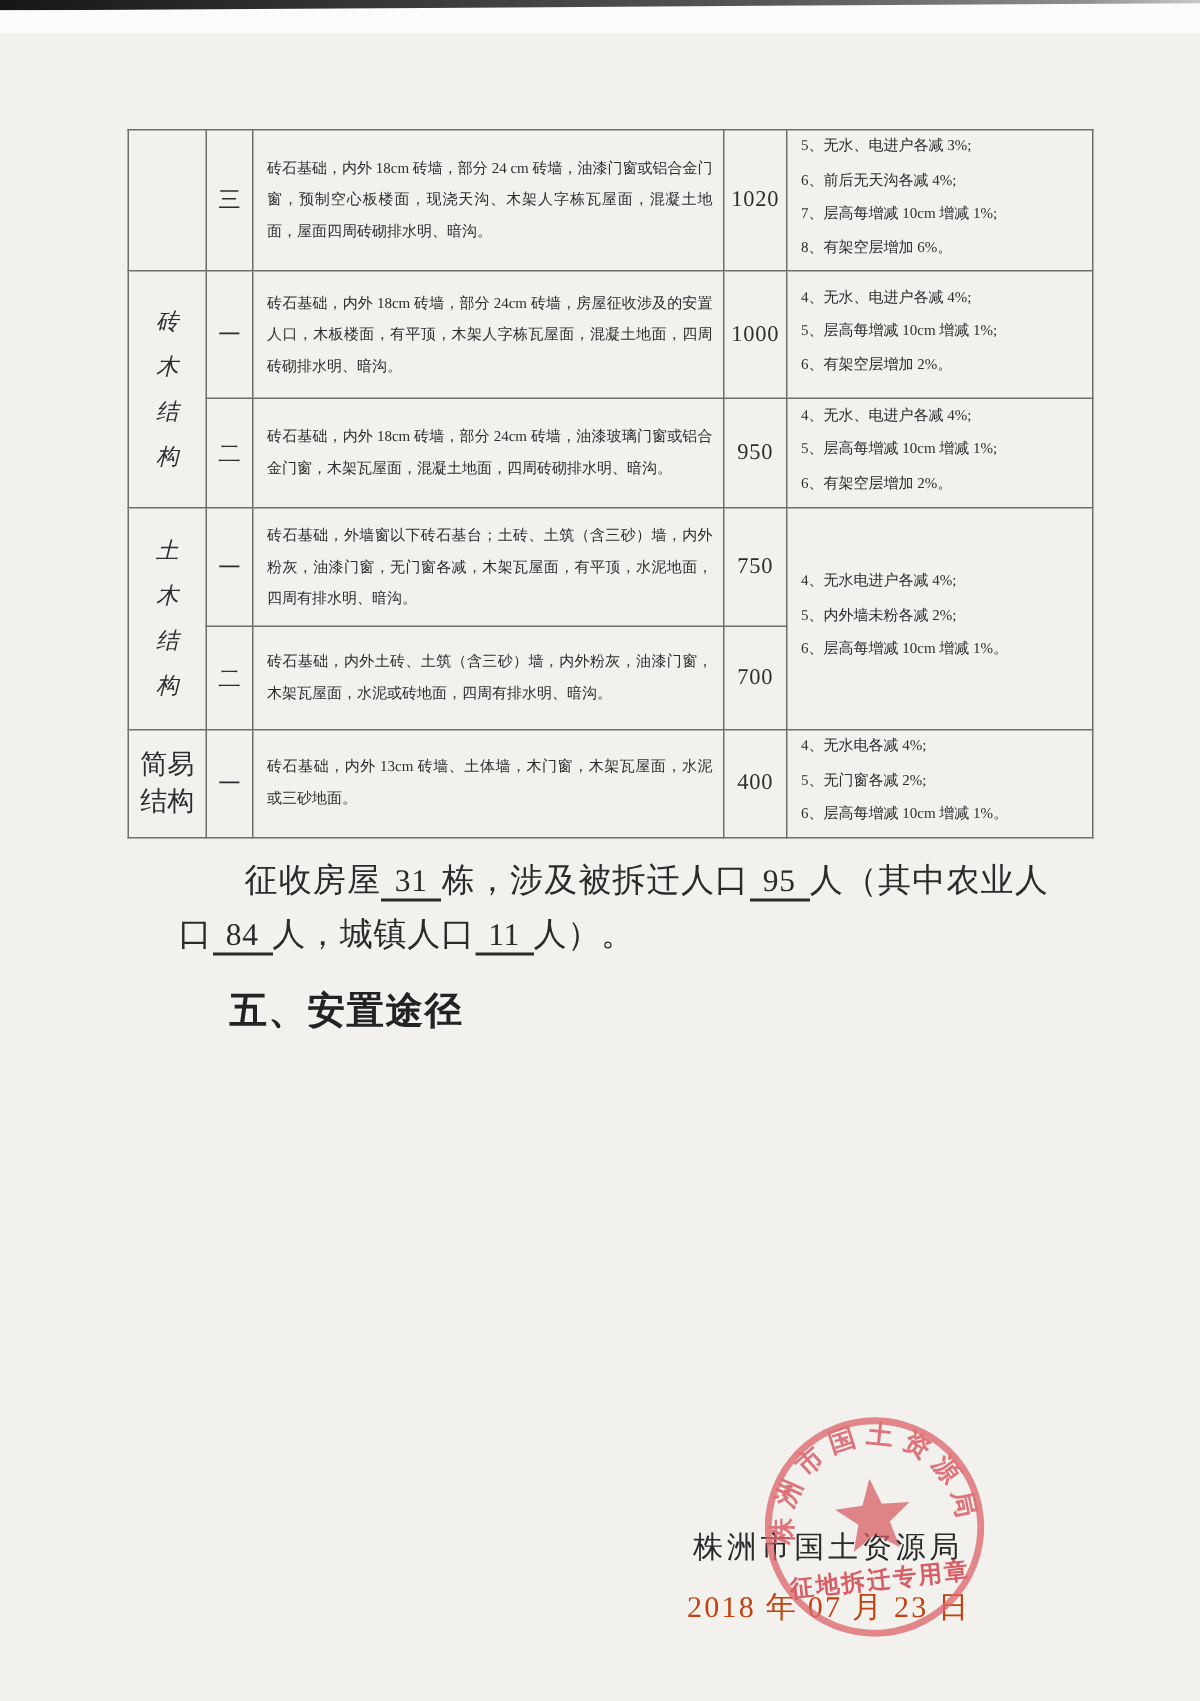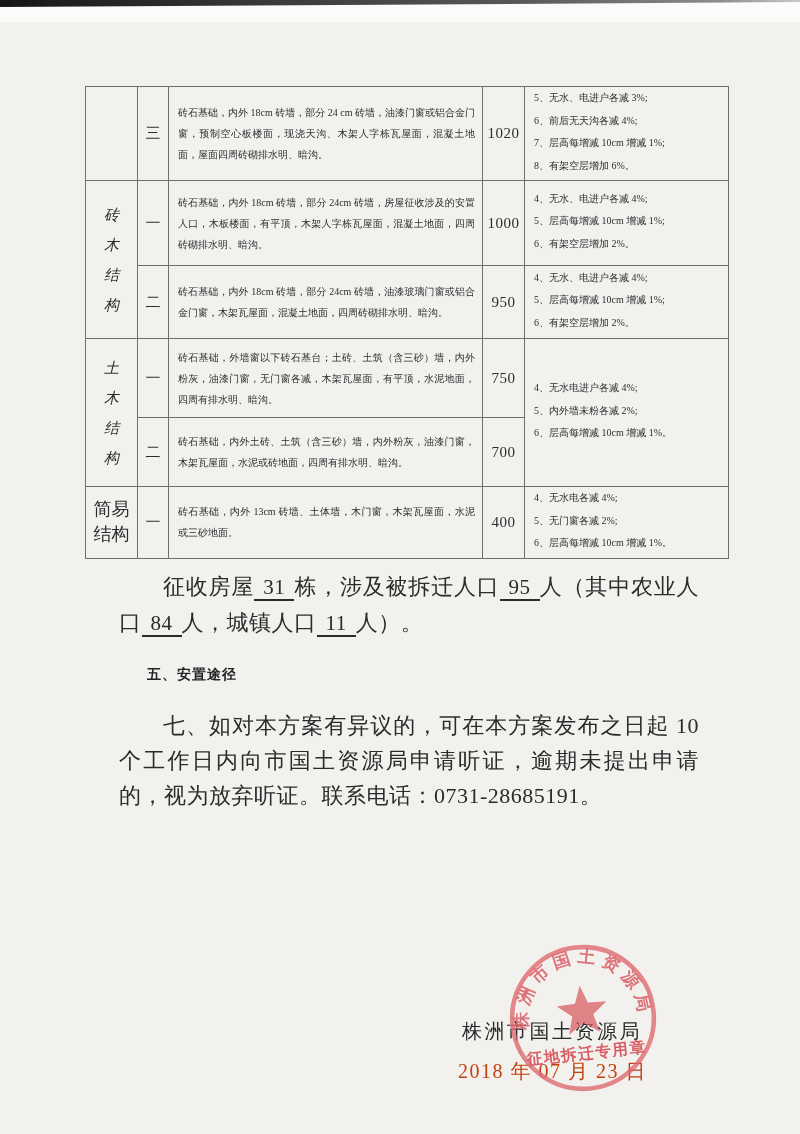--- a/index.html
+++ b/index.html
@@ -37,21 +37,21 @@
   
   .textflow{
     position:absolute;left:103px;top:553px;width:612px;
   }
   .para{
     font-size:22px;line-height:35px;margin:16px;
     text-align:justify;text-justify:inter-character;
     text-indent:2em;letter-spacing:.5px;color:#2b2b2c;
   }
   .heading{
-    font-size:14px;line-height:35px;margin:16px;font-weight:bold;
+    font-size:25px;line-height:35px;margin:0;font-weight:bold;
     text-indent:2em;letter-spacing:1px;color:#222324;
   }
   .blank-num{
     border-bottom:2px solid #2b2b2c;
     padding:0 9px;font-size:21px;
   }
   
   .sig-org{position:absolute;left:462px;top:1018px;font-size:20px;letter-spacing:2.5px;color:#2a2a2b;}
   .sig-date{position:absolute;left:458px;top:1058px;font-size:20px;letter-spacing:1.5px;color:#c2410c;}
   .seal{
@@ -139,21 +139,20 @@
         <div class="note-line">5、无门窗各减 2%;</div>
         <div class="note-line">6、层高每增减 10cm 增减 1%。</div>
       </td>
     </tr>
   </tbody>
 </table>
 
 <div class="textflow">
   <p class="para"><span>征收房屋</span><span class="blank-num">31</span><span>栋，涉及被拆迁人口</span><span class="blank-num">95</span><span>人（其中农业人口</span><span class="blank-num">84</span><span>人，城镇人口</span><span class="blank-num">11</span><span>人）。</span></p>
   <p class="heading">五、安置途径</p>
-  <p class="para">七、如对本方案有异议的，可在本方案发布之日起 10 个工作日内向市国土资源局申请听证，逾期未提出申请的，视为放弃听证。联系电话：0731-28685191。</p>
 </div>
 
 <div class="sig-org">株洲市国土资源局</div>
 <div class="sig-date">2018 年 07 月 23 日</div>
 
 <svg class="seal" viewBox="0 0 172 172">
   <defs>
     <path id="sealArc" d="M 47.1 124.9 A 55 55 0 1 1 124.9 124.9" fill="none"></path>
   </defs>
   <circle cx="86" cy="86" r="70" fill="none" stroke="#dd666c" stroke-width="4.5" opacity="0.9"></circle>

